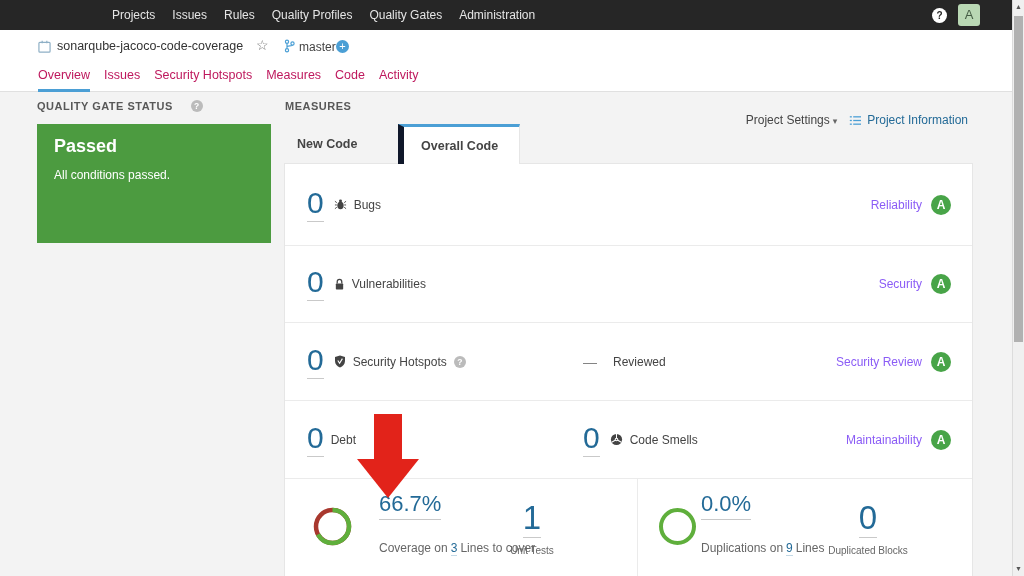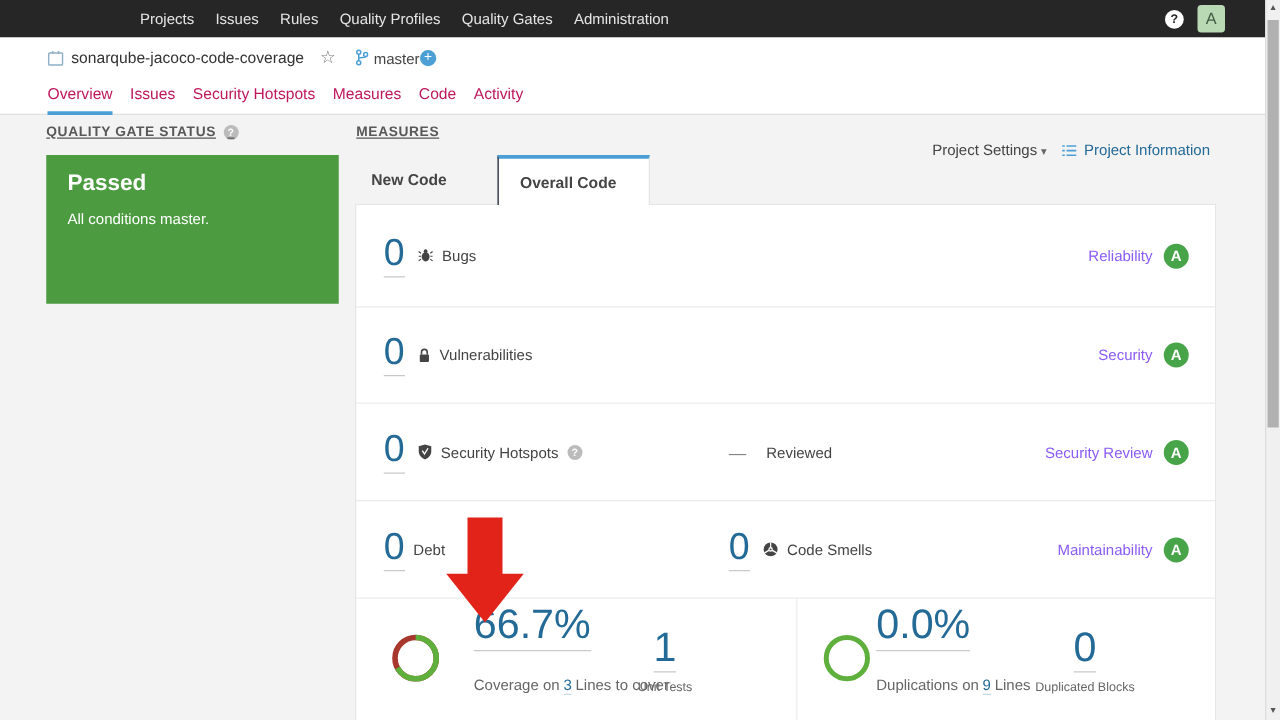--- a/index.html
+++ b/index.html
@@ -37,29 +37,29 @@
   .crumb-right { position:absolute; right:36px; top:0; height:32px; display:flex; align-items:center; gap:10px; }
   .crumb-right .meta { font-size:11.5px; color:#656565; white-space:nowrap; }
   .tabrow { position:absolute; top:32px; left:38px; height:30px; display:flex; gap:14px; padding-top:6px; }
   .tab { font-size:12.5px; color:#be185d; padding-bottom:5px; cursor:pointer; white-space:nowrap; }
   .tab.active { border-bottom:3px solid #4b9fd5; }
   .tabrow-right { position:absolute; top:32px; right:56px; height:30px; display:flex; align-items:center; gap:12px;margin-top:43px; }
   .proj-settings { font-size:12px; color:#444; cursor:pointer; }
   .proj-settings .caret { font-size:9px; color:#666; margin-left:3px; }
   .proj-info { display:flex; align-items:center; gap:5px; font-size:12px; color:#236a97; cursor:pointer; }
   
-  .section-label { position:absolute; font-size:11px; font-weight:bold; color:#585858; letter-spacing:.5px; display:flex; align-items:flex-start; gap:6px;text-decoration:underline; }
+  .section-label { position:absolute; font-size:11px; font-weight:bold; color:#585858; letter-spacing:.5px; display:flex; align-items:flex-start; gap:18px; }
   .help-dot { display:inline-block; width:12px; height:12px; border-radius:50%; background:#bbb; color:#fff; font-size:8.5px; font-weight:bold; text-align:center; line-height:12px; cursor:pointer; }
   
   .gate-box { position:absolute; left:37px; top:124px; width:234px; height:119px; background:#4c9b40; }
   .gate-status { position:absolute; left:17px; top:12px; color:#fff; font-size:18px; font-weight:bold; }
   .gate-desc { position:absolute; left:17px; top:44px; color:#fff; font-size:12px; }
   
   .mtab-new { position:absolute; left:284px; top:124px; width:114px; height:40px; display:flex; align-items:center; padding-left:13px; font-size:12.5px; font-weight:bold; color:#444; cursor:pointer; }
-  .mtab-overall { position:absolute; left:398px; top:124px; width:122px; height:40px; background:#fff; border-top:3px solid #4b9fd5; border-left:1px solid #0f172a; border-right:1px solid #e6e6e6; display:flex; align-items:center; padding-left:17px; font-size:12.5px; font-weight:bold; color:#444; z-index:2; cursor:pointer; }
+  .mtab-overall { position:absolute; left:398px; top:124px; width:122px; height:40px; background:#fff; border-top:3px solid #4b9fd5; border-left:6px solid #0f172a; border-right:1px solid #e6e6e6; display:flex; align-items:center; padding-left:17px; font-size:12.5px; font-weight:bold; color:#444; z-index:2; cursor:pointer; }
   .panel { position:absolute; left:284px; top:163px; width:689px; height:413px; background:#fff; border:1px solid #e6e6e6; border-bottom:none; }
   .mrow { position:absolute; left:0; width:100%; display:flex; align-items:center; border-bottom:1px solid #ebebeb; }
   .row1 { top:0;   height:82px; }
   .row2 { top:82px; height:77px; }
   .row3 { top:159px; height:78px; }
   .row4 { top:237px; height:78px; }
   .row5 { top:315px; height:97px; border-bottom:none; }
   .measure-left { display:flex; align-items:center; margin-left:22px; }
   .big-num { font-size:30px; color:#236a97; line-height:1; padding-bottom:3px; border-bottom:1px solid #c9c9c9; cursor:pointer; }
   .m-icon { margin-left:10px; display:flex; }
@@ -68,21 +68,21 @@
   .dash { color:#848484; font-size:14px; }
   .mid-label { margin-left:16px; font-size:12px; color:#444; }
   .measure-right { position:absolute; right:21px; display:flex; align-items:center; gap:9px; }
   .domain-label { font-size:12px; color:#8b5cf6; white-space:nowrap; }
   .rating { width:20px; height:20px; border-radius:50%; background:#48a448; color:#fff; font-size:12px; font-weight:bold; text-align:center; line-height:20px; cursor:pointer; }
   
   .vdivider { position:absolute; left:352px; top:315px; height:98px; border-left:1px solid #ebebeb; }
   .ring { position:absolute; top:342px; }
   .ring-cov { left:27px; }
   .ring-dup { left:372px; }
-  .big-pct { position:absolute; top:318px; font-size:33px; color:#236a97; line-height:1; }
+  .big-pct { position:absolute; top:329px; font-size:22px; color:#236a97; line-height:1; }
   .big-pct .inner { padding-bottom:3px; border-bottom:1px solid #c9c9c9; cursor:pointer; }
   .pct-cov { left:94px; }
   .pct-dup { left:416px; }
   .subtext { position:absolute; top:377px; font-size:12px; color:#666; white-space:nowrap; }
   .sub-cov { left:94px; }
   .sub-dup { left:416px; }
   .subtext a { color:#236a97; text-decoration:none; border-bottom:1px solid #c3d9e6; margin:0 3px; cursor:pointer; }
   .metric-col { position:absolute; text-align:center; }
   .col-tests { left:212px; top:337px; width:70px; }
   .col-blocks { left:528px; top:337px; width:110px; }
@@ -162,21 +162,21 @@
     </span>
   </div>
 </div>
 
 <div class="section-label" style="left:37px; top:100px;">
   <span>QUALITY GATE STATUS</span>
   <span class="help-dot">?</span>
 </div>
 <div class="gate-box">
   <div class="gate-status">Passed</div>
-  <div class="gate-desc">All conditions master.</div>
+  <div class="gate-desc">All conditions passed.</div>
 </div>
 
 <div class="section-label" style="left:285px; top:100px;">
   <span>MEASURES</span>
 </div>
 <div class="mtab-new">New Code</div>
 <div class="mtab-overall">Overall Code</div>
 
 <div class="panel">
 

